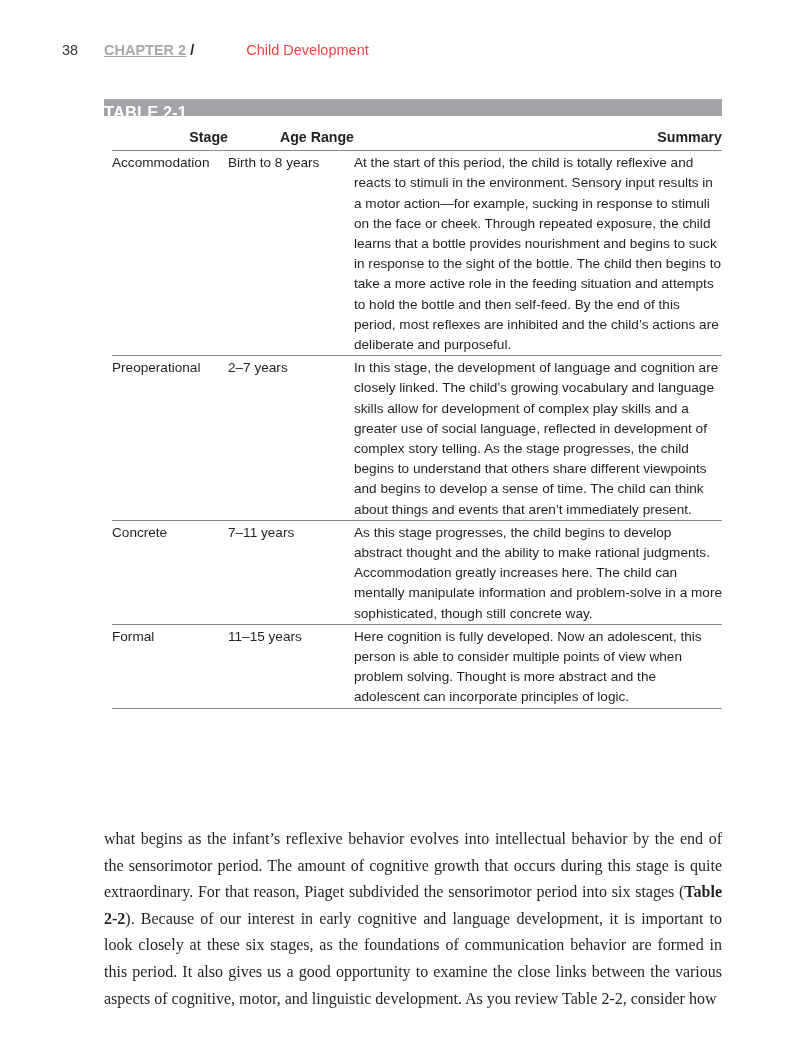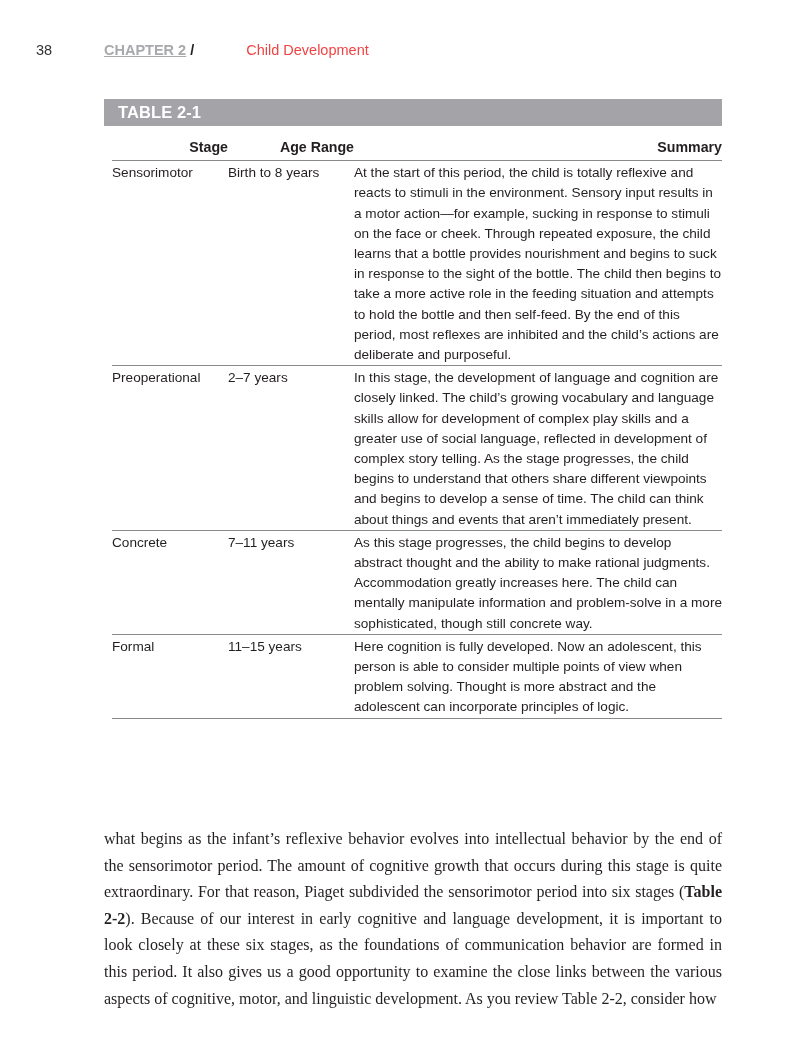--- a/index.html
+++ b/index.html
@@ -15,20 +15,21 @@
       color: #231f20;
     }
     .running-head {
       position: absolute;
       top: 42px;
       left: 36px;
       font-family: "Liberation Sans", sans-serif;
       font-size: 14.5px;
       display: flex;
       align-items: baseline;
+      text-align: center;
     }
     .page-number {
       width: 68px;
       color: #333;
     }
     .chapter-label {
       color: #a7a9ac;
       font-weight: bold;
       text-decoration: underline;
     }
@@ -49,23 +50,23 @@
       top: 99px;
       left: 104px;
       width: 618px;
       font-family: "Liberation Sans", sans-serif;
     }
     .table-caption {
       background: #a3a3a8;
       color: #ffffff;
       font-weight: bold;
       font-size: 16.5px;
-      height: 27px;
+      height: 17px;
       line-height: 27px;
-      padding-left: 14px;
+      padding-left: 0;
       display: flex;
       letter-spacing: 0.1px;
     }
     .caption-number { margin-right: 12px; }
 
     table.piaget {
       width: 610px;
       margin-left: 8px;
       border-collapse: collapse;
       font-size: 13.6px;
@@ -121,21 +122,21 @@
   <table class="piaget">
     <thead>
       <tr>
         <th class="col-stage">Stage</th>
         <th class="col-age">Age Range</th>
         <th class="col-summary">Summary</th>
       </tr>
     </thead>
     <tbody>
       <tr>
-        <td>Sensorimotor</td>
+        <td>Accommodation</td>
         <td>Birth to 8 years</td>
         <td>At the start of this period, the child is totally reflexive and reacts to stimuli in the environment. Sensory input results in a motor action—for example, sucking in response to stimuli on the face or cheek. Through repeated exposure, the child learns that a bottle provides nourishment and begins to suck in response to the sight of the bottle. The child then begins to take a more active role in the feeding situation and attempts to hold the bottle and then self-feed. By the end of this period, most reflexes are inhibited and the child’s actions are deliberate and purposeful.</td>
       </tr>
       <tr>
         <td>Preoperational</td>
         <td>2–7 years</td>
         <td>In this stage, the development of language and cognition are closely linked. The child’s growing vocabulary and language skills allow for development of complex play skills and a greater use of social language, reflected in development of complex story telling. As the stage progresses, the child begins to understand that others share different viewpoints and begins to develop a sense of time. The child can think about things and events that aren’t immediately present.</td>
       </tr>
       <tr>
         <td>Concrete</td>

